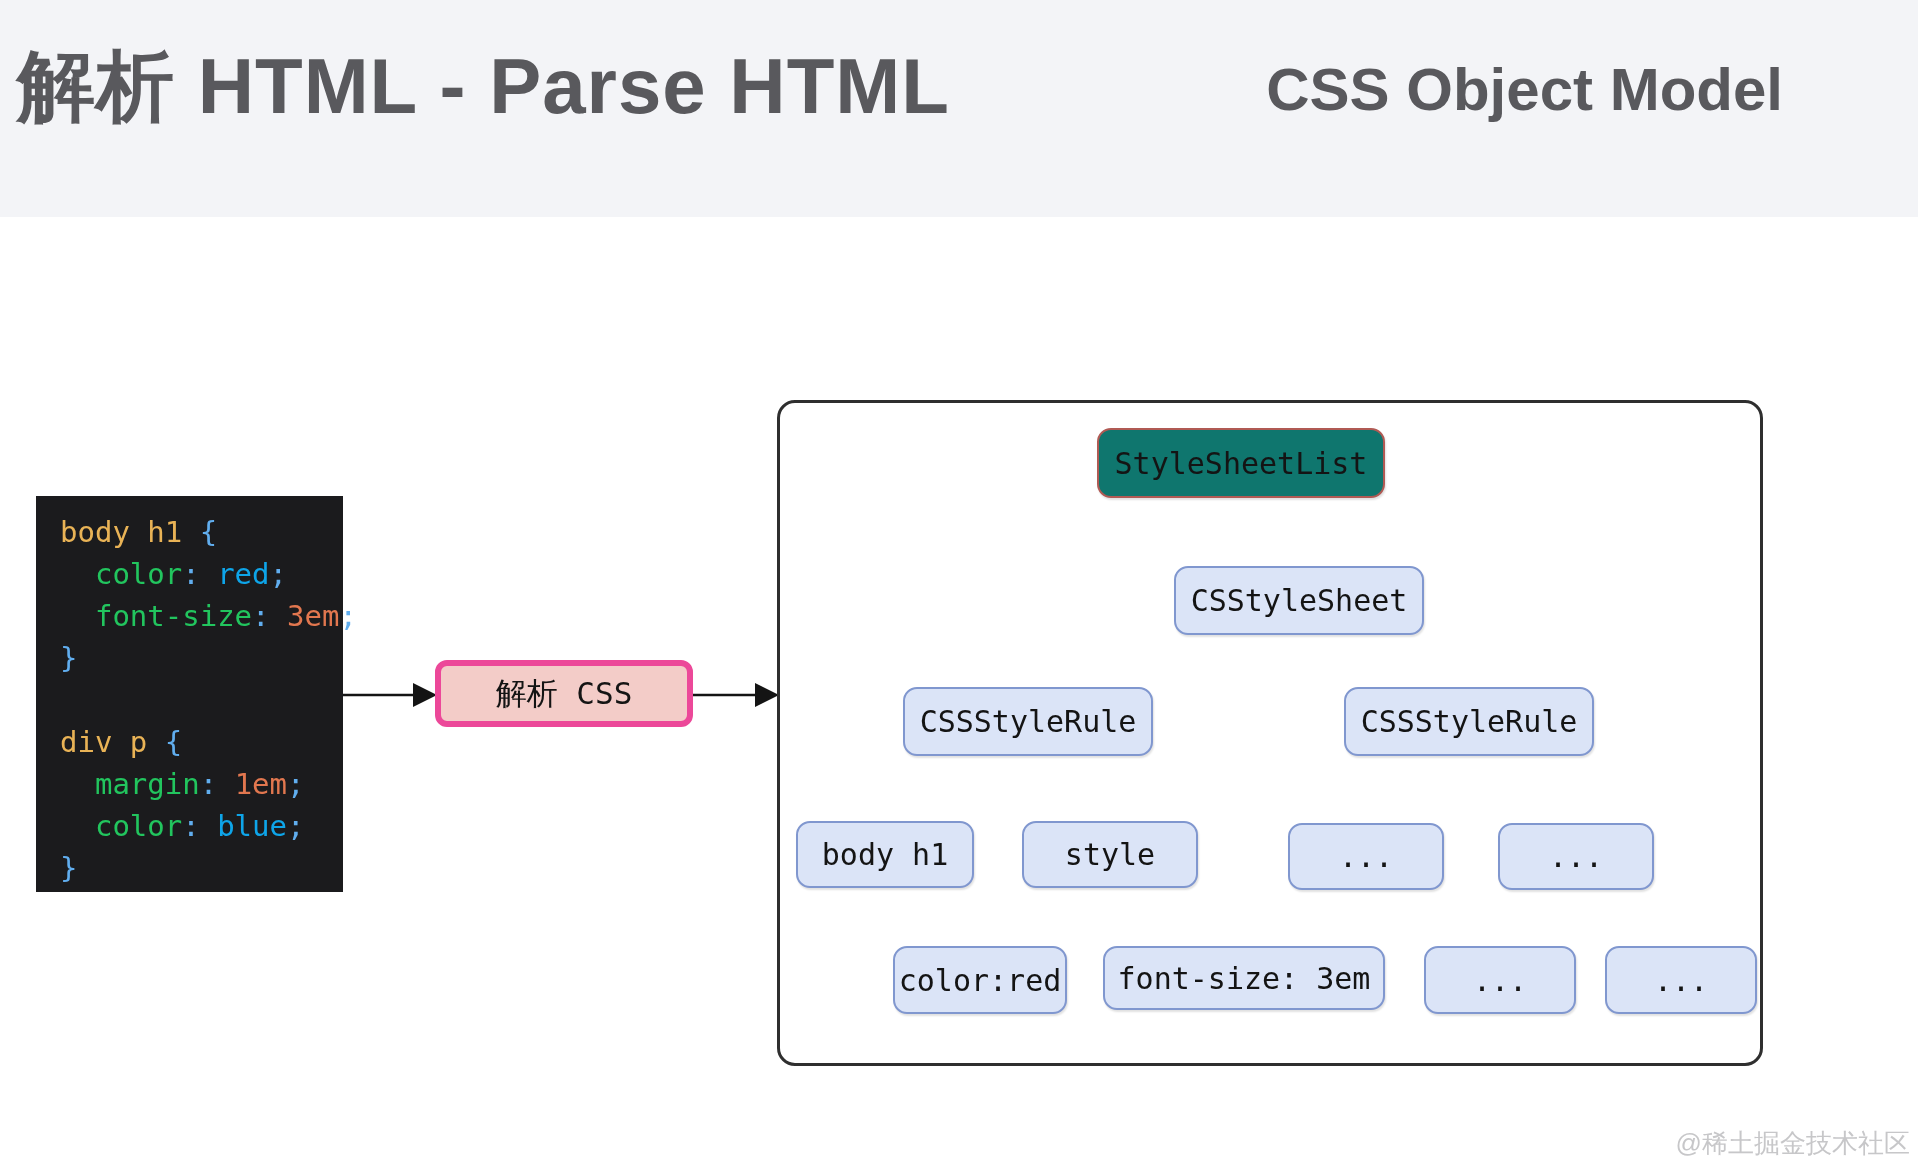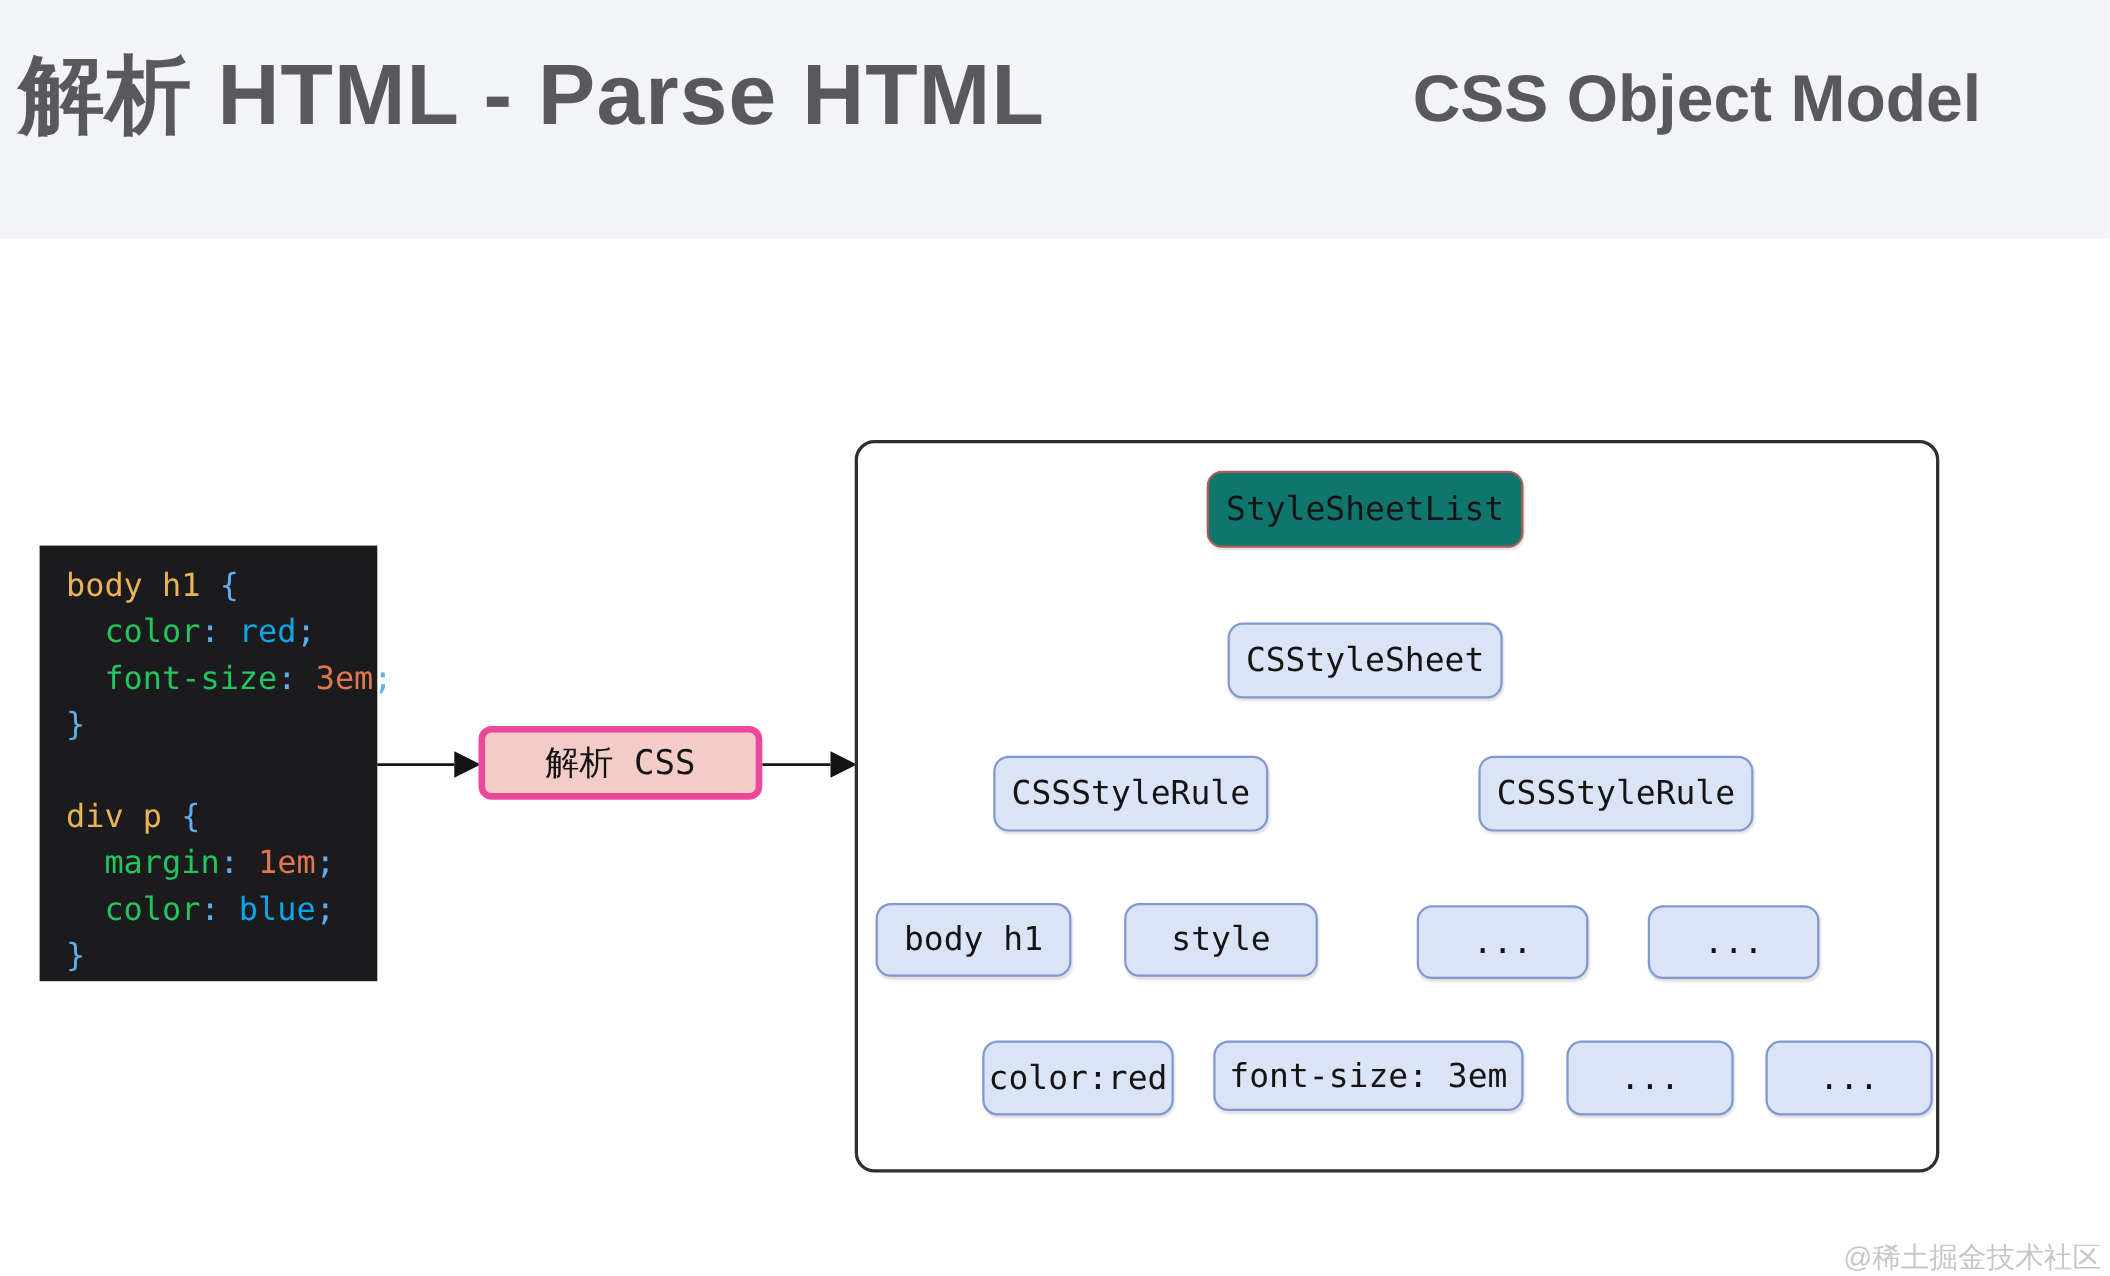--- a/index.html
+++ b/index.html
@@ -7,21 +7,21 @@
     position:relative;width:1918px;height:1160px;overflow:hidden;
     background:#ffffff;font-family:"Liberation Sans",sans-serif;
   }
   
   .header{position:absolute;left:0;top:0;width:1918px;height:217px;background:#f3f4f7;}
   .title-left{
     position:absolute;left:17px;top:40px;font-size:78px;line-height:1.2;
     font-weight:bold;color:#59595d;white-space:nowrap;letter-spacing:1px;
   }
   .title-right{
-    position:absolute;right:117px;top:54px;font-size:60px;line-height:1.2;
+    position:absolute;right:135px;top:54px;font-size:60px;line-height:1.2;
     font-weight:bold;color:#59595d;white-space:nowrap;margin-left:12px;
   }
   
   .code-block{
     position:absolute;left:36px;top:496px;width:307px;height:396px;
     background:#1b1b1d;box-sizing:border-box;padding:15px 0 0 24px;
     font-family:"DejaVu Sans Mono","Liberation Mono",monospace;
     font-size:29px;line-height:42px;white-space:pre;
   }
   .code-line{height:42px;}
@@ -96,21 +96,21 @@
       <polygon points="413,683 437,695 413,707"></polygon>
       <polygon points="755,683 779,695 755,707"></polygon>
     </g>
   </svg>
 
   <div class="parse-box">解析 CSS</div>
 
   <div class="tree-container"></div>
 
   <div class="node pink" style="left:1097px;top:428px;width:288px;height:70px">StyleSheetList</div>
-  <div class="node blue" style="left:1116px;top:566px;width:250px;height:69px">CSStyleSheet</div>
+  <div class="node blue" style="left:1174px;top:566px;width:250px;height:69px">CSStyleSheet</div>
   <div class="node blue" style="left:903px;top:687px;width:250px;height:69px">CSSStyleRule</div>
   <div class="node blue" style="left:1344px;top:687px;width:250px;height:69px">CSSStyleRule</div>
   <div class="node blue" style="left:796px;top:821px;width:178px;height:67px">body h1</div>
   <div class="node blue" style="left:1022px;top:821px;width:176px;height:67px">style</div>
   <div class="node blue" style="left:1288px;top:823px;width:156px;height:67px">...</div>
   <div class="node blue" style="left:1498px;top:823px;width:156px;height:67px">...</div>
   <div class="node blue" style="left:893px;top:946px;width:174px;height:68px">color:red</div>
   <div class="node blue" style="left:1103px;top:946px;width:282px;height:64px">font-size: 3em</div>
   <div class="node blue" style="left:1424px;top:946px;width:152px;height:68px">...</div>
   <div class="node blue" style="left:1605px;top:946px;width:152px;height:68px">...</div>

